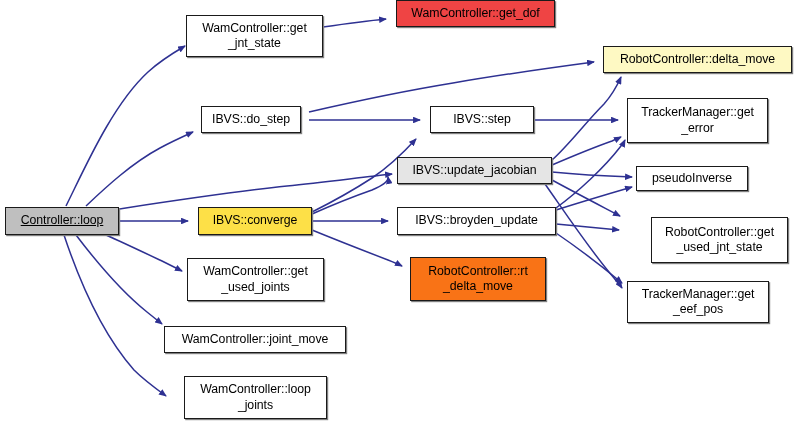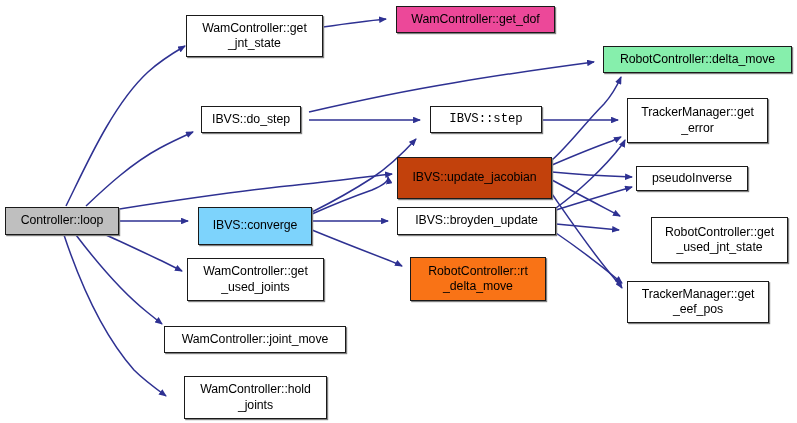--- a/index.html
+++ b/index.html
@@ -35,20 +35,21 @@
     text-align: center;
     font-size: 12.3px;
     line-height: 15.5px;
     letter-spacing: -0.05px;
     white-space: pre-line;
     box-shadow: 1.2px 1.2px 0 0 #808080;
     z-index: 5;
   }
   .node.current {
     background: #bfbfbf;
+    text-decoration: underline;
   }
   .node-label {
     display: block;
     padding: 0 5px;
   }
 </style>
 </head>
 <body>
 
 <div id="graph-root">
@@ -82,35 +83,35 @@
         <path d="M 556,210 C 578,203 608,194 632,187" fill="none" stroke="#2e3192" stroke-width="1.5" marker-end="url(#arrow)"></path>
         <path d="M 556,224 C 577,226 600,228 619,230" fill="none" stroke="#2e3192" stroke-width="1.5" marker-end="url(#arrow)"></path>
         <path d="M 556,208 C 578,192 604,168 621,146 C 623,144 624,142 625,140" fill="none" stroke="#2e3192" stroke-width="1.5" marker-end="url(#arrow)"></path>
         <path d="M 556,233 C 578,248 604,268 622,283" fill="none" stroke="#2e3192" stroke-width="1.5" marker-end="url(#arrow)"></path>
       </g>
   </svg>
   <div id="nodes-group">
       <div class="node current" style="left: 5px; top: 207px; width: 114px; height: 28px; background: rgb(191, 191, 191); border-color: rgb(26, 26, 26); color: rgb(0, 0, 0);"><span class="node-label">Controller::loop</span></div>
       <div class="node" style="left: 186px; top: 15px; width: 137px; height: 42px; background: rgb(255, 255, 255); border-color: rgb(26, 26, 26); color: rgb(0, 0, 0);"><span class="node-label">WamController::get
 _jnt_state</span></div>
-      <div class="node" style="left: 396px; top: 6px; width: 159px; height: 27px; background: #ec4899; border-color: rgb(26, 26, 26); color: rgb(0, 0, 0);"><span class="node-label">WamController::get_dof</span></div>
+      <div class="node" style="left: 396px; top: 0; width: 159px; height: 27px; background: #ef4444; border-color: rgb(26, 26, 26); color: rgb(0, 0, 0);"><span class="node-label">WamController::get_dof</span></div>
       <div class="node" style="left: 201px; top: 106px; width: 100px; height: 27px; background: rgb(255, 255, 255); border-color: rgb(26, 26, 26); color: rgb(0, 0, 0);"><span class="node-label">IBVS::do_step</span></div>
-      <div class="node" style="left: 430px; top: 106px; width: 112px; height: 27px; background: rgb(255, 255, 255); border-color: rgb(26, 26, 26); color: rgb(0, 0, 0); font-family: Liberation Mono, monospace;"><span class="node-label">IBVS::step</span></div>
-      <div class="node" style="left: 603px; top: 46px; width: 189px; height: 27px; background: #86efac; border-color: rgb(26, 26, 26); color: rgb(0, 0, 0);"><span class="node-label">RobotController::delta_move</span></div>
+      <div class="node" style="left: 430px; top: 106px; width: 104px; height: 27px; background: rgb(255, 255, 255); border-color: rgb(26, 26, 26); color: rgb(0, 0, 0);"><span class="node-label">IBVS::step</span></div>
+      <div class="node" style="left: 603px; top: 46px; width: 189px; height: 27px; background: #fef9c3; border-color: rgb(26, 26, 26); color: rgb(0, 0, 0);"><span class="node-label">RobotController::delta_move</span></div>
       <div class="node" style="left: 627px; top: 98px; width: 141px; height: 45px; background: rgb(255, 255, 255); border-color: rgb(26, 26, 26); color: rgb(0, 0, 0);"><span class="node-label">TrackerManager::get
 _error</span></div>
-      <div class="node" style="left: 397px; top: 157px; width: 155px; height: 42px; background: #c2410c; border-color: rgb(26, 26, 26); color: rgb(0, 0, 0);"><span class="node-label">IBVS::update_jacobian</span></div>
+      <div class="node" style="left: 397px; top: 157px; width: 155px; height: 27px; background: #e5e5e5; border-color: rgb(26, 26, 26); color: rgb(0, 0, 0);"><span class="node-label">IBVS::update_jacobian</span></div>
       <div class="node" style="left: 636px; top: 166px; width: 112px; height: 25px; background: rgb(255, 255, 255); border-color: rgb(26, 26, 26); color: rgb(0, 0, 0);"><span class="node-label">pseudoInverse</span></div>
-      <div class="node" style="left: 198px; top: 207px; width: 114px; height: 38px; background: #7dd3fc; border-color: rgb(26, 26, 26); color: rgb(0, 0, 0);"><span class="node-label">IBVS::converge</span></div>
+      <div class="node" style="left: 198px; top: 207px; width: 114px; height: 28px; background: #fde047; border-color: rgb(26, 26, 26); color: rgb(0, 0, 0);"><span class="node-label">IBVS::converge</span></div>
       <div class="node" style="left: 397px; top: 207px; width: 159px; height: 28px; background: rgb(255, 255, 255); border-color: rgb(26, 26, 26); color: rgb(0, 0, 0); text-align: center;"><span class="node-label">IBVS::broyden_update</span></div>
       <div class="node" style="left: 651px; top: 217px; width: 137px; height: 46px; background: rgb(255, 255, 255); border-color: rgb(26, 26, 26); color: rgb(0, 0, 0);"><span class="node-label">RobotController::get
 _used_jnt_state</span></div>
       <div class="node" style="left: 187px; top: 258px; width: 137px; height: 43px; background: rgb(255, 255, 255); border-color: rgb(26, 26, 26); color: rgb(0, 0, 0);"><span class="node-label">WamController::get
 _used_joints</span></div>
       <div class="node" style="left: 410px; top: 257px; width: 136px; height: 44px; background: #f97316; border-color: rgb(26, 26, 26); color: rgb(0, 0, 0);"><span class="node-label">RobotController::rt
 _delta_move</span></div>
       <div class="node" style="left: 627px; top: 281px; width: 142px; height: 42px; background: rgb(255, 255, 255); border-color: rgb(26, 26, 26); color: rgb(0, 0, 0);"><span class="node-label">TrackerManager::get
 _eef_pos</span></div>
       <div class="node" style="left: 164px; top: 326px; width: 182px; height: 27px; background: rgb(255, 255, 255); border-color: rgb(26, 26, 26); color: rgb(0, 0, 0);"><span class="node-label">WamController::joint_move</span></div>
-      <div class="node" style="left: 184px; top: 376px; width: 143px; height: 43px; background: rgb(255, 255, 255); border-color: rgb(26, 26, 26); color: rgb(0, 0, 0);"><span class="node-label">WamController::hold
+      <div class="node" style="left: 184px; top: 376px; width: 143px; height: 43px; background: rgb(255, 255, 255); border-color: rgb(26, 26, 26); color: rgb(0, 0, 0);"><span class="node-label">WamController::loop
 _joints</span></div>
     </div>
 </div>
 
 </body></html>

